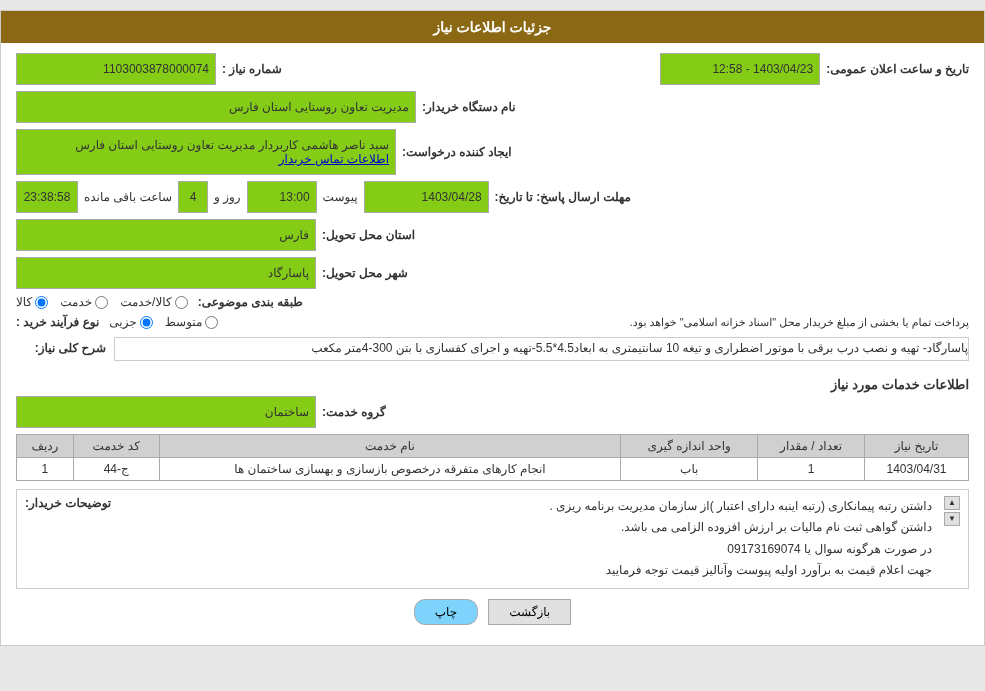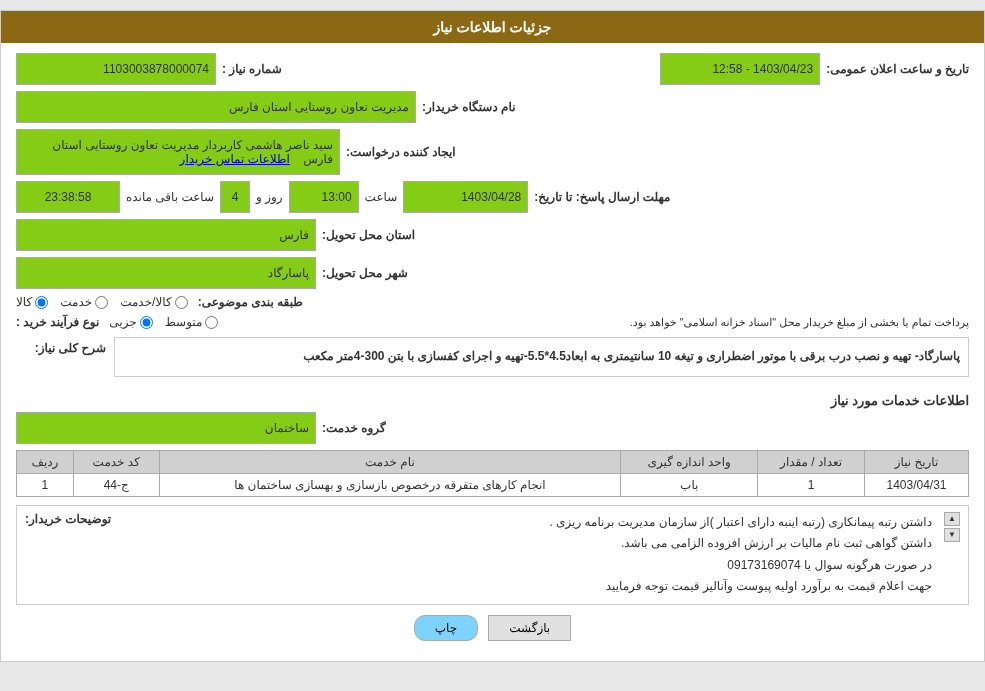--- a/index.html
+++ b/index.html
@@ -55,26 +55,24 @@
       align-items: center;
       gap: 12px;
     }
     .radio-item {
       display: flex;
       align-items: center;
       gap: 3px;
     }
     .description-box {
       border: 1px solid #ccc;
-      padding: 8px;
       margin-bottom: 8px;
       background: #fff;
       text-align: right;
       line-height: 1.8;
-      font-weight: bold;
     }
     .services-table {
       width: 100%;
       border-collapse: collapse;
       margin-top: 6px;
     }
     .services-table th {
       background: #d0d0d0;
       border: 1px solid #aaa;
       padding: 4px 6px;
@@ -172,38 +170,38 @@
     <div class="main-row">
       <div class="half-row" style="justify-content:flex-end; width:100%;">
         <span class="field-label">نام دستگاه خریدار:</span>
         <div class="field-value" style="width:400px;">مدیریت تعاون روستایی استان فارس</div>
       </div>
     </div>
 
     <div class="main-row" style="margin-top:6px;">
       <div class="half-row" style="justify-content:flex-end; width:100%;">
         <span class="field-label">ایجاد کننده درخواست:</span>
-        <div class="field-value" style="width:324px;">
+        <div class="field-value" style="width:380px;">
           <span>سید ناصر هاشمی کاربردار مدیریت تعاون روستایی استان فارس</span>
           &nbsp;&nbsp;
           <span class="link-text">اطلاعات تماس خریدار</span>
         </div>
       </div>
     </div>
 
     <div class="main-row" style="margin-top:6px;">
       <div style="display:flex; align-items:center; gap:6px; width:100%; justify-content:flex-end;">
         <span class="field-label">مهلت ارسال پاسخ: تا تاریخ:</span>
         <div class="field-value" style="width:125px;">1403/04/28</div>
-        <span>ساعت</span>
+        <span>پیوست</span>
         <div class="field-value" style="width:70px;">13:00</div>
         <span>روز و</span>
         <div class="field-value" style="width:30px; text-align:center;">4</div>
         <span>ساعت باقی مانده</span>
-        <div class="field-value" style="width:104px; text-align:center;">23:38:58</div>
+        <div class="field-value" style="width:62px; text-align:center;">23:38:58</div>
       </div>
     </div>
 
     <div class="main-row" style="margin-top:6px;">
       <div class="half-row" style="justify-content:flex-end; width:100%;">
         <span class="field-label">استان محل تحویل:</span>
         <div class="field-value" style="width:300px;">فارس</div>
       </div>
     </div>
 

